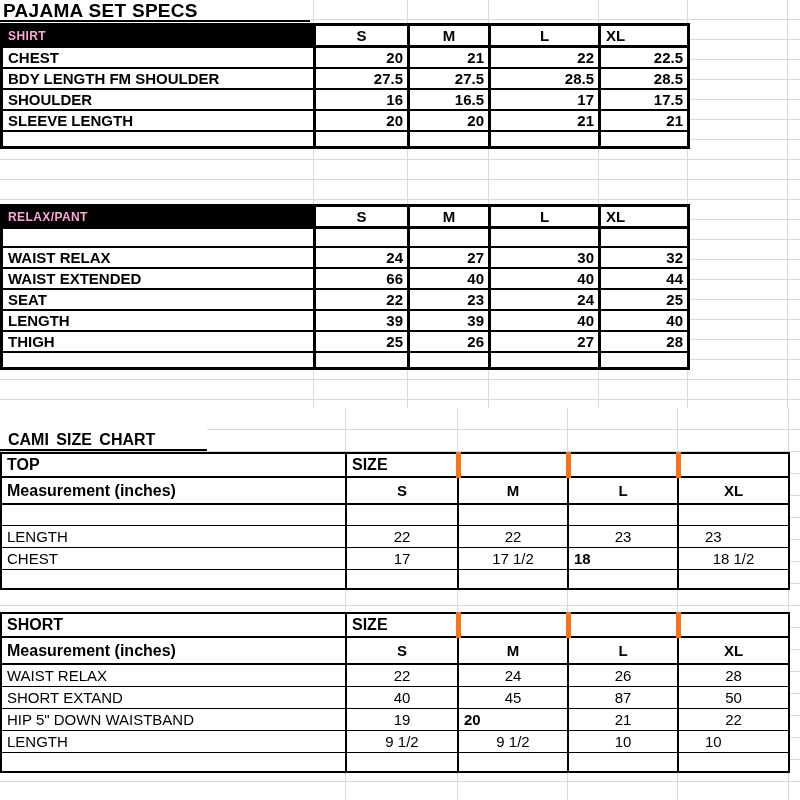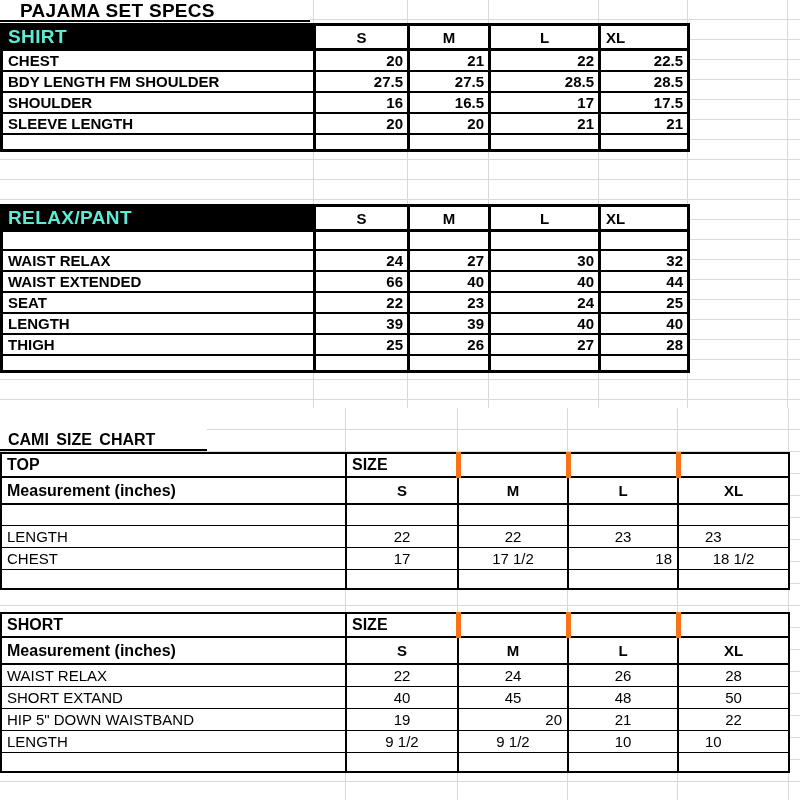--- a/index.html
+++ b/index.html
@@ -29,41 +29,41 @@
       linear-gradient(#d9d9d9,#d9d9d9) 567px 0/1px 100% no-repeat,
       linear-gradient(#d9d9d9,#d9d9d9) 677px 0/1px 100% no-repeat,
       linear-gradient(#d9d9d9,#d9d9d9) 788px 0/1px 100% no-repeat,
       repeating-linear-gradient(to bottom, #ffffff 0px, #ffffff 21px, #d9d9d9 21px, #d9d9d9 22px);
   }
 
   .sheet-title {
     position:absolute; background:#fff; font-weight:700; white-space:nowrap;
     border-bottom:2px solid #000;
   }
-  #main-title { top:0; left:0; width:310px; height:22px; line-height:22px; font-size:19px; padding-left:20px; letter-spacing:.3px; }
+  #main-title { top:0; left:0; width:310px; height:22px; line-height:22px; font-size:19px; padding-left:3px; letter-spacing:.3px; }
   #cami-title { top:429px; left:0; width:207px; height:22px; line-height:22px; font-size:16px; padding-left:8px; word-spacing:3px; }
 
   table { position:absolute; border-collapse:collapse; table-layout:fixed; background:#fff; }
   td { overflow:hidden; white-space:nowrap; padding:0 5px; vertical-align:middle; }
 
   
   .t-top { left:0; width:687px; font-size:15px; font-weight:700; }
   .t-top td { border:2px solid #000; }
   .t-top td + td { border-left-width:3px; }
   .t-top td:first-child { border-left-width:3px; }
   .t-top td:last-child { border-right-width:3px; }
   .t-top tr.hd td { border-top-width:3px; border-bottom-width:3px; }
   .t-top tr.last td { border-bottom-width:3px; }
   .t-top tr { height:21px; }
   .t-top tr.hd { height:22px; }
   .t-top tr.gap { height:19px; }
   .t-top tr.last { height:17px; }
   #shirt-table { top:23px; }
   #pant-table { top:204px; }
-  .dark { background:#000; color:#5eead4; font-size:19px; letter-spacing:.4px; }
+  .dark { background:#000; color:#f9a8d4; font-size:12px; letter-spacing:.4px; }
   .t-top .sz { text-align:center; }
   .t-top .szxl { text-align:left; }
   .t-top .num { text-align:right; padding-right:4px; }
 
   
   .t-bot { left:0; width:788px; font-size:15px; font-weight:400; }
   .t-bot td { border:1px solid #000; border-left-width:2px; border-right-width:2px; }
   .t-bot tr { height:22px; }
   .t-bot tr.sizerow td { border-top-width:2px; border-bottom-width:2px; }
   .t-bot tr.sizerow { height:24px; }
@@ -72,21 +72,21 @@
   .t-bot tr.e1 { height:21px; }
   .t-bot tr.last { height:20px; }
   .t-bot tr.last td { border-bottom-width:2px; }
   .t-bot .seclbl { font-weight:700; font-size:16px; }
   .t-bot .sizelbl { font-weight:700; font-size:16px; }
   .t-bot td.ghost { border-left:1px solid #d9d9d9; }
   .t-bot td.ghostr { border-right:5px solid #f97316; }
   .t-bot .mlabel { font-weight:700; font-size:16px; }
   .t-bot .sz { font-weight:700; text-align:center; }
   .t-bot .v { text-align:center; }
-  .t-bot .left { text-align:right; }
+  .t-bot .left { text-align:left;font-weight:bold; }
   .t-bot .off { text-align:left; padding-left:26px; }
   #cami-table { top:452px; }
   #short-table { top:612px; }
 </style>
 </head>
 <body>
 
 <div>
   <div id="grid-top" class="gridbg"></div>
   <div id="grid-bottom" class="gridbg"></div>
@@ -298,21 +298,21 @@
       <td>WAIST RELAX</td>
       <td class="v">22</td>
       <td class="v">24</td>
       <td class="v">26</td>
       <td class="v">28</td>
     </tr>
     <tr>
       <td>SHORT EXTAND</td>
       <td class="v">40</td>
       <td class="v">45</td>
-      <td class="v">48</td>
+      <td class="v">87</td>
       <td class="v">50</td>
     </tr>
     <tr>
       <td>HIP 5" DOWN WAISTBAND</td>
       <td class="v">19</td>
       <td class="v left">20</td>
       <td class="v">21</td>
       <td class="v">22</td>
     </tr>
     <tr>

